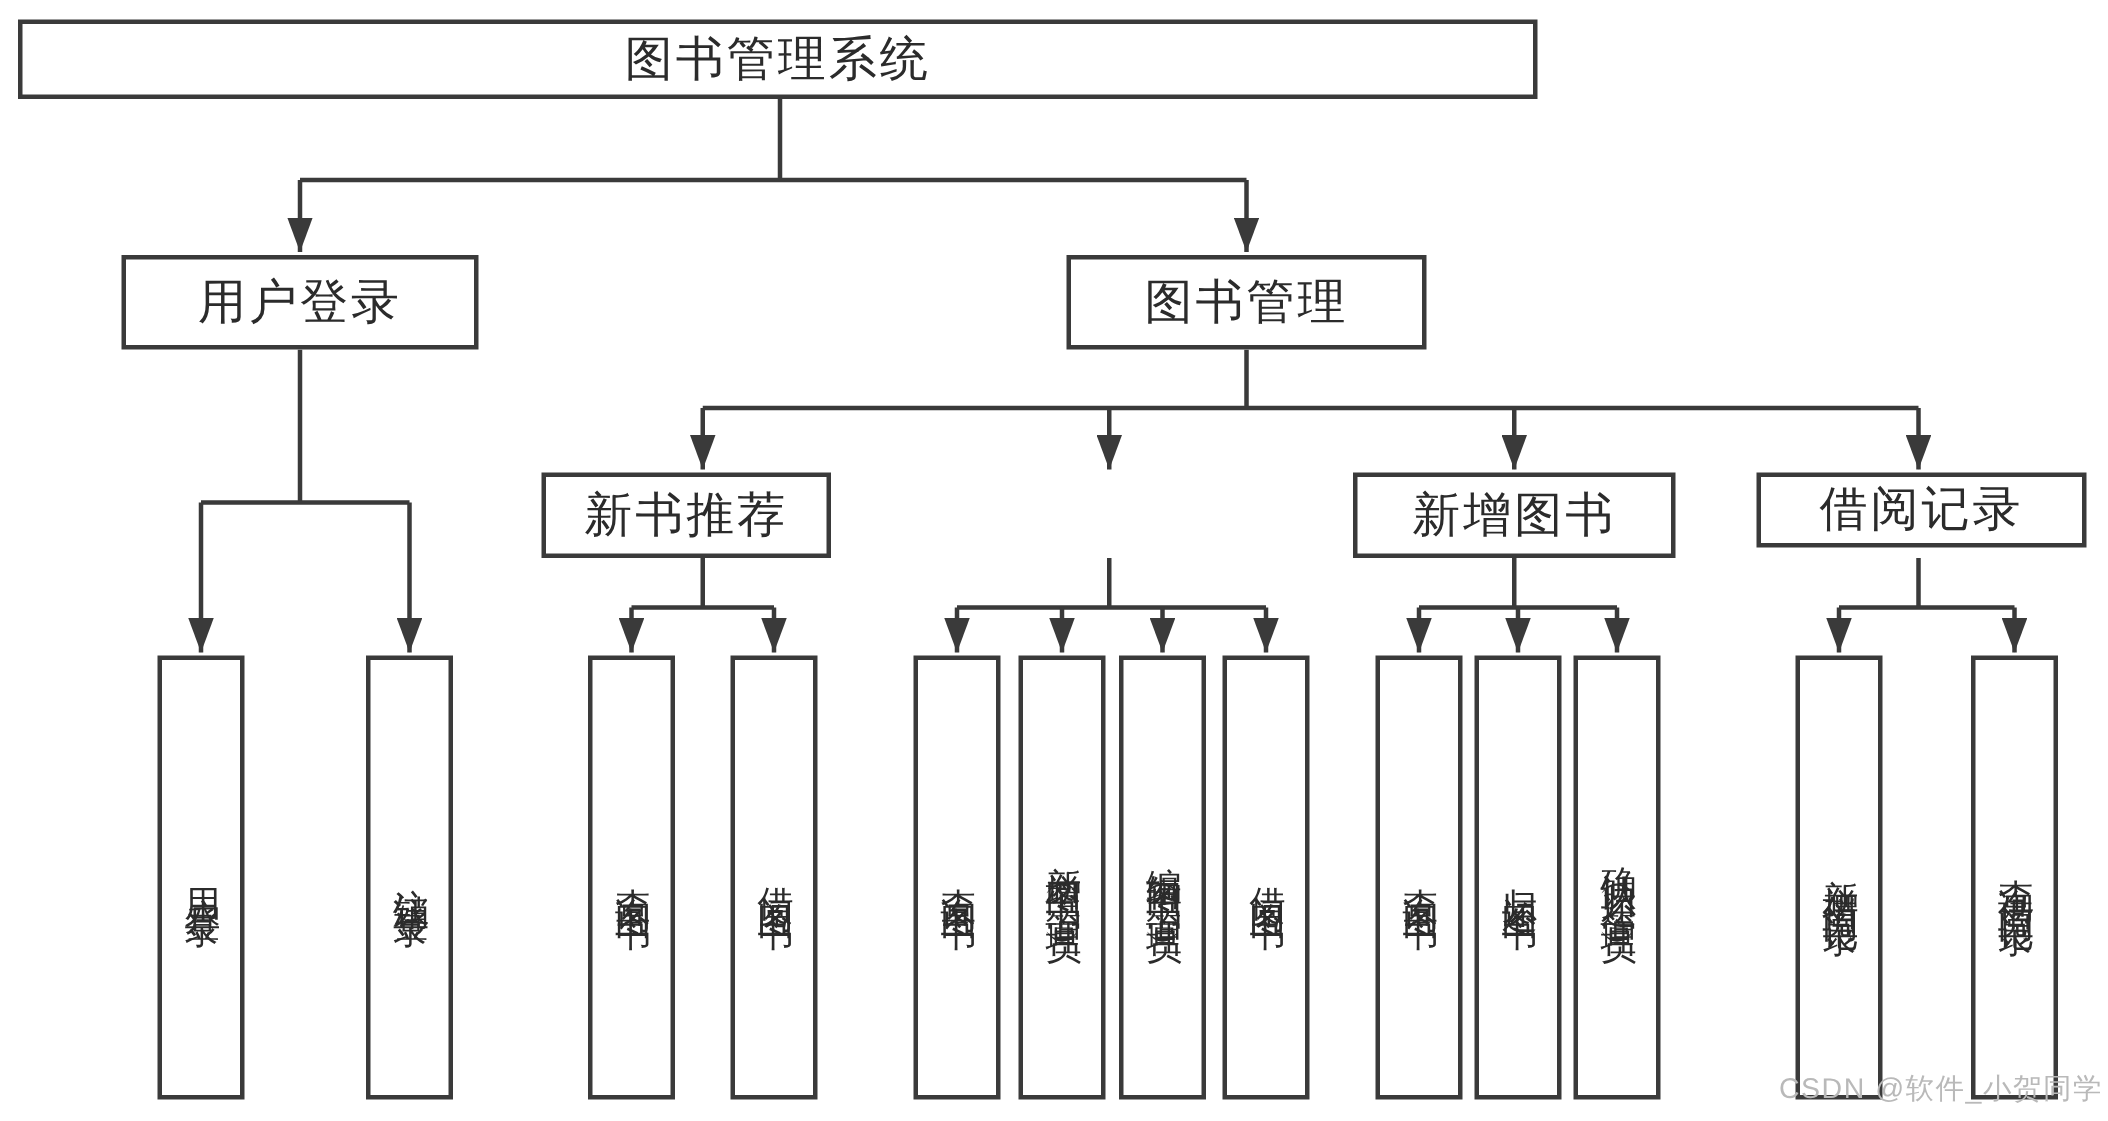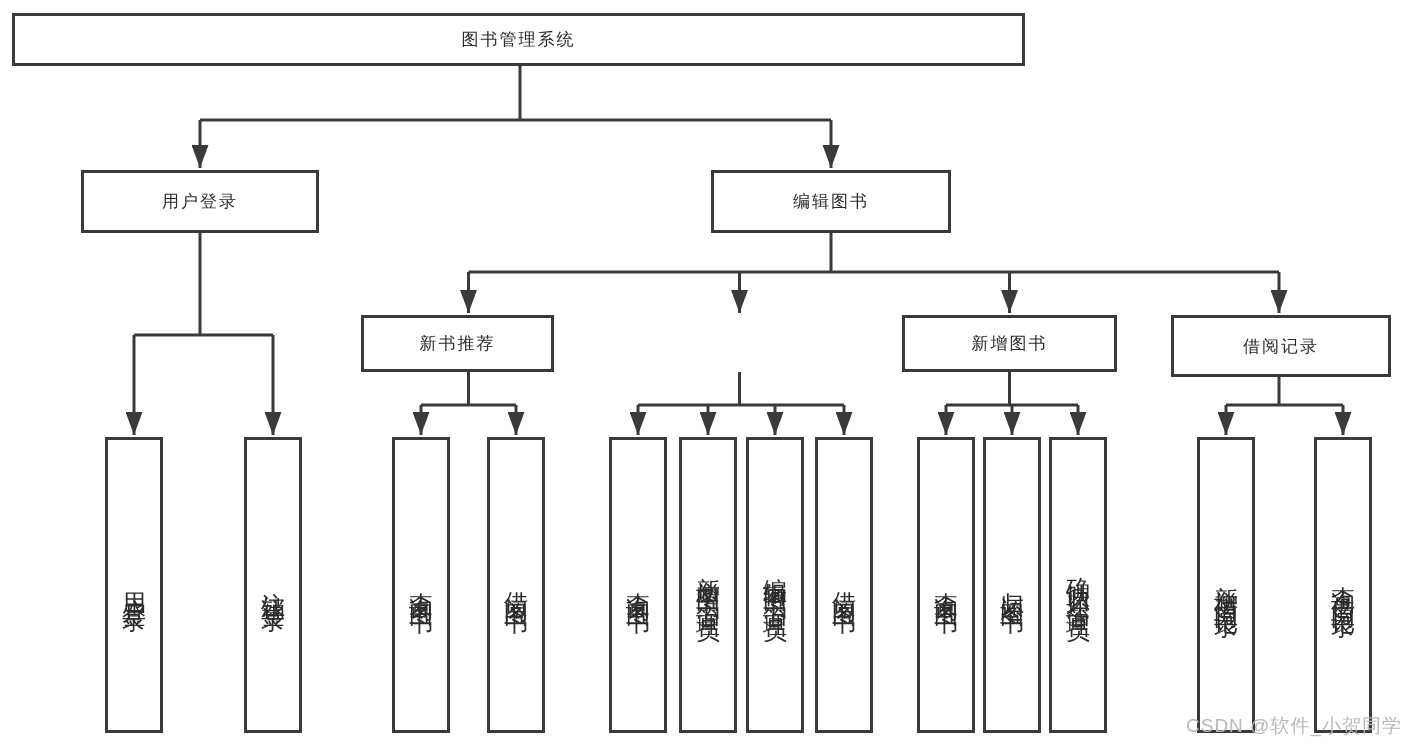--- a/index.html
+++ b/index.html
@@ -4,21 +4,21 @@
 <style>
   html,body{margin:0;padding:0;background:#ffffff;}
   .canvas{
     position:relative;width:1405px;height:747px;background:#ffffff;overflow:hidden;
     font-family:"Liberation Sans","DejaVu Sans",sans-serif;color:#2b2b2b;
   }
   svg.connectors{position:absolute;left:0;top:0;z-index:1;}
   .node{
     position:absolute;box-sizing:border-box;border:3px solid #3a3a3a;background:#ffffff;
     display:flex;align-items:center;justify-content:center;z-index:2;
-    font-size:17px;letter-spacing:2px;white-space:nowrap;
+    font-size:32px;letter-spacing:2px;white-space:nowrap;
   }
   .leaf{
     position:absolute;box-sizing:border-box;border:3px solid #3a3a3a;background:#ffffff;
     display:flex;align-items:center;justify-content:center;z-index:2;
     top:437px;width:58px;height:296px;
   }
   .leaf .vtext{
     writing-mode:vertical-rl;text-orientation:mixed;
     font-size:24px;letter-spacing:6px;line-height:1;white-space:nowrap;
   }
@@ -77,30 +77,30 @@
   </svg>
 
   <div class="node" style="left:12px;top:13px;width:1013px;height:53px">
     <span>图书管理系统</span>
   </div>
 
   <div class="node" style="left:81px;top:170px;width:238px;height:63px">
     <span>用户登录</span>
   </div>
   <div class="node" style="left:711px;top:170px;width:240px;height:63px">
-    <span>编辑图书</span>
+    <span>图书管理</span>
   </div>
 
   <div class="node" style="left:361px;top:315px;width:193px;height:57px">
     <span>新书推荐</span>
   </div>
   <div class="node" style="left:902px;top:315px;width:215px;height:57px">
     <span>新增图书</span>
   </div>
-  <div class="node" style="left:1171px;top:315px;width:220px;height:62px">
+  <div class="node" style="left:1171px;top:315px;width:220px;height:50px">
     <span>借阅记录</span>
   </div>
 
   <div class="leaf" style="left:105px">
     <span class="vtext">用户登录</span>
   </div>
   <div class="leaf" style="left:244px">
     <span class="vtext">注销登录</span>
   </div>
 

